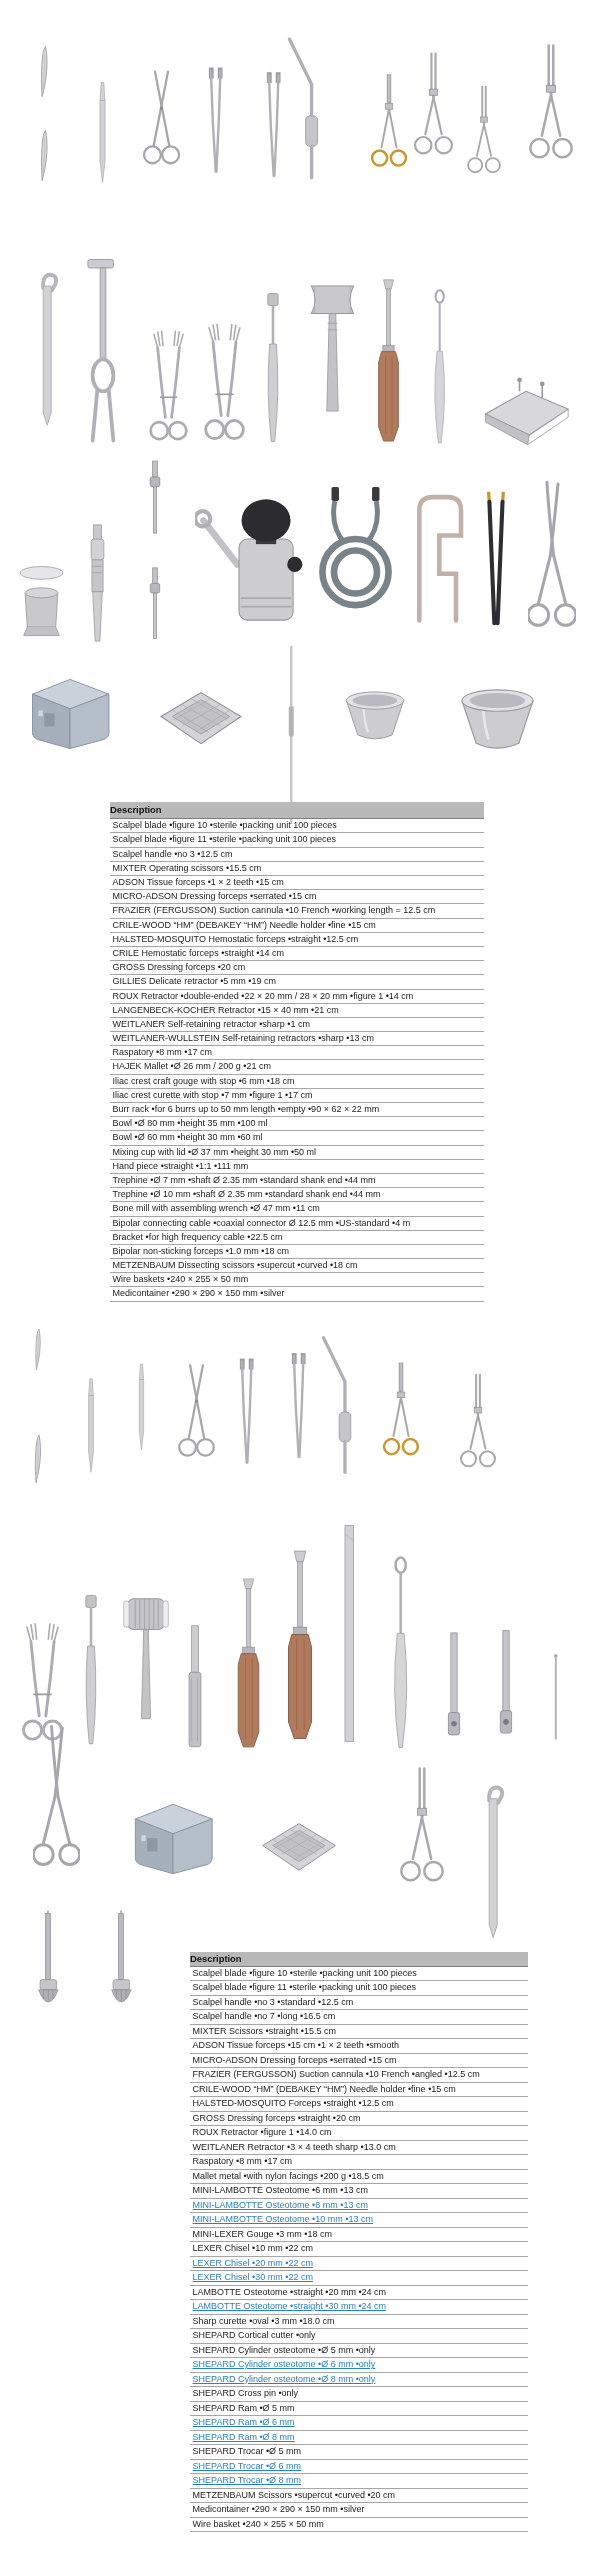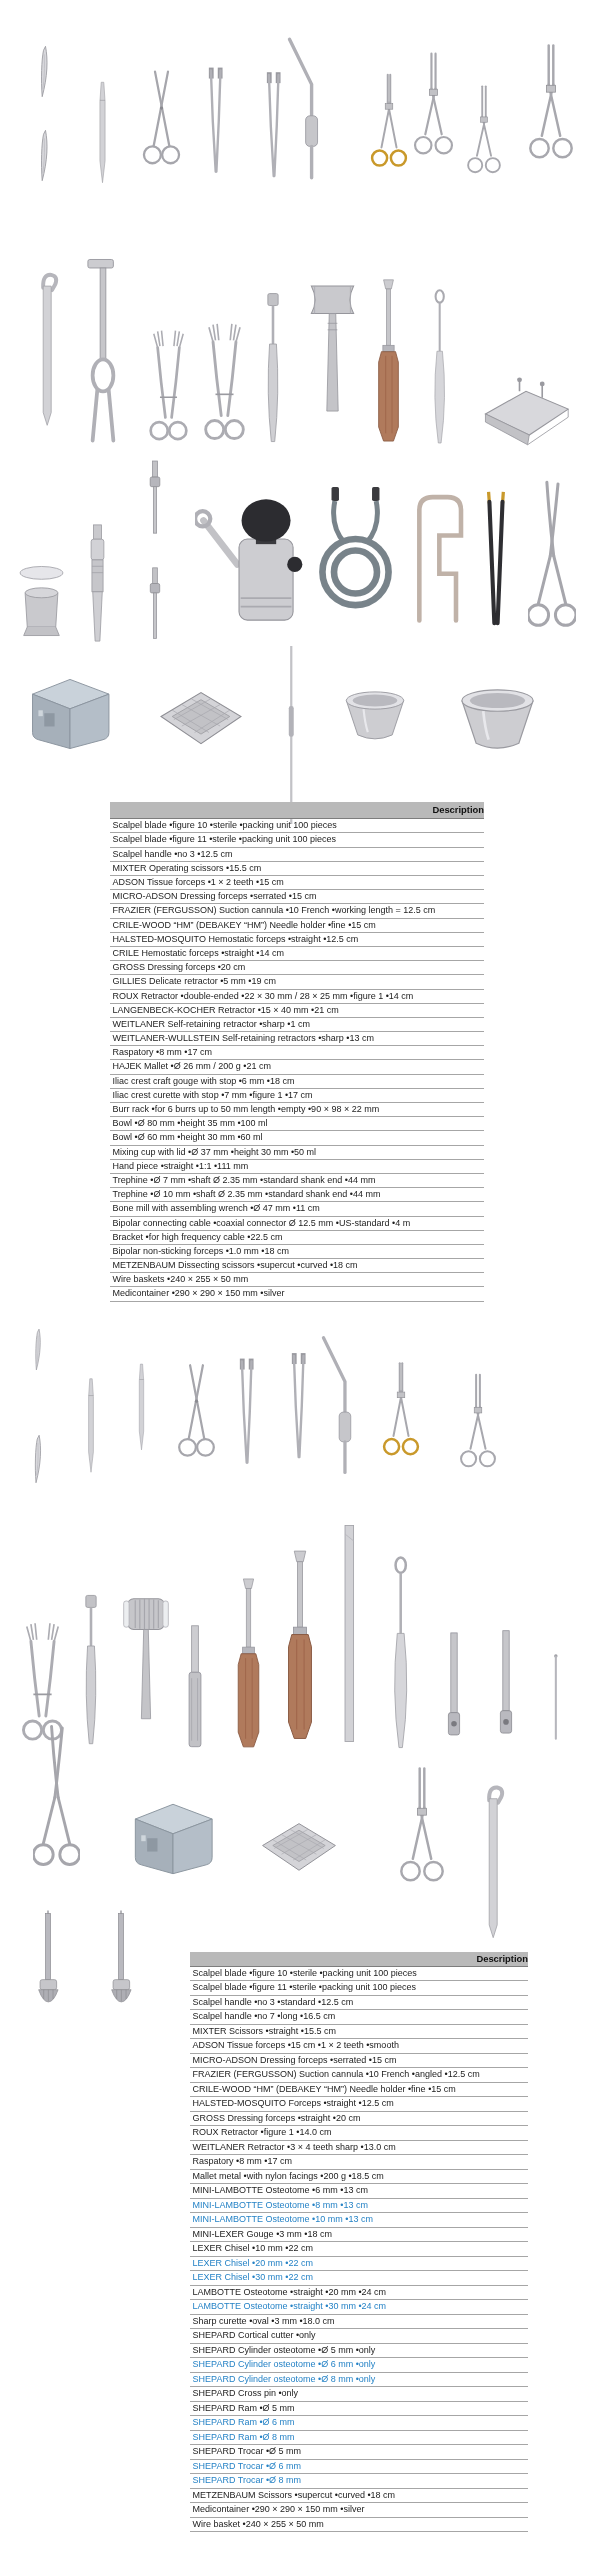--- a/index.html
+++ b/index.html
@@ -1,28 +1,28 @@
 <!DOCTYPE html>
 <html style="font-size:13.7px"><head>
 <meta charset="utf-8">
 <style>
   html,body{margin:0;padding:0;background:#fff;}
   .page{position:relative;width:600px;height:2576px;background:#ffffff;
         font-family:"Liberation Sans",sans-serif;overflow:hidden;}
   .inst{position:absolute;overflow:visible;}
   .tbl{position:absolute;font-size:9px;color:#1c1c1c;}
   .tbl-head{background:#b9b9b9;border-bottom:1.7px solid #7d7d7d;font-weight:bold;
-            text-align:right;color:#111;font-size:9.4px;padding-left:28px;}
+            text-align:left;color:#111;font-size:9.4px;}
   #t1 .tbl-head{height:16.3px;line-height:16.3px;}
   #t2 .tbl-head{height:13.7px;line-height:13.7px;}
   .trow{border-bottom:0.9px solid #a6a6a6;white-space:nowrap;overflow:hidden;
         padding-left:2.6px;}
   #t1 .trow{height:13.2px;line-height:13.2px;}
   #t2 .trow{height:13.5px;line-height:13.5px;}
-  .trow.link{color:#2683c6;}
+  .trow.link{color:#2683c6;text-decoration:underline;}
 </style>
 </head>
 <body>
 
 <div class="page">
 
 <svg width="0" height="0" style="position:absolute" aria-hidden="true">
 <defs>
 <symbol id="sym-blade" viewBox="0 0 20 80">
   <path d="M11 2 C15 22 14 48 6 78 C4 52 5 22 8 8 Z" fill="#d8d8dc" stroke="#9a9aa0" stroke-width="1.3"></path>
@@ -362,29 +362,29 @@
         <div class="trow">Scalpel handle •no 3 •12.5 cm</div>
         <div class="trow">MIXTER Operating scissors •15.5 cm</div>
         <div class="trow">ADSON Tissue forceps •1 × 2 teeth •15 cm</div>
         <div class="trow">MICRO-ADSON Dressing forceps •serrated •15 cm</div>
         <div class="trow">FRAZIER (FERGUSSON) Suction cannula •10 French •working length = 12.5 cm</div>
         <div class="trow">CRILE-WOOD “HM” (DEBAKEY “HM”) Needle holder •fine •15 cm</div>
         <div class="trow">HALSTED-MOSQUITO Hemostatic forceps •straight •12.5 cm</div>
         <div class="trow">CRILE Hemostatic forceps •straight •14 cm</div>
         <div class="trow">GROSS Dressing forceps •20 cm</div>
         <div class="trow">GILLIES Delicate retractor •5 mm •19 cm</div>
-        <div class="trow">ROUX Retractor •double-ended •22 × 30 mm / 28 × 25 mm •figure 1 •14 cm</div>
+        <div class="trow">ROUX Retractor •double-ended •22 × 20 mm / 28 × 20 mm •figure 1 •14 cm</div>
         <div class="trow">LANGENBECK-KOCHER Retractor •15 × 40 mm •21 cm</div>
         <div class="trow">WEITLANER Self-retaining retractor •sharp •1 cm</div>
         <div class="trow">WEITLANER-WULLSTEIN Self-retaining retractors •sharp •13 cm</div>
         <div class="trow">Raspatory •8 mm •17 cm</div>
         <div class="trow">HAJEK Mallet •Ø 26 mm / 200 g •21 cm</div>
         <div class="trow">Iliac crest craft gouge with stop •6 mm •18 cm</div>
         <div class="trow">Iliac crest curette with stop •7 mm •figure 1 •17 cm</div>
-        <div class="trow">Burr rack •for 6 burrs up to 50 mm length •empty •90 × 98 × 22 mm</div>
+        <div class="trow">Burr rack •for 6 burrs up to 50 mm length •empty •90 × 62 × 22 mm</div>
         <div class="trow">Bowl •Ø 80 mm •height 35 mm •100 ml</div>
         <div class="trow">Bowl •Ø 60 mm •height 30 mm •60 ml</div>
         <div class="trow">Mixing cup with lid •Ø 37 mm •height 30 mm •50 ml</div>
         <div class="trow">Hand piece •straight •1:1 •111 mm</div>
         <div class="trow">Trephine •Ø 7 mm •shaft Ø 2.35 mm •standard shank end •44 mm</div>
         <div class="trow">Trephine •Ø 10 mm •shaft Ø 2.35 mm •standard shank end •44 mm</div>
         <div class="trow">Bone mill with assembling wrench •Ø 47 mm •11 cm</div>
         <div class="trow">Bipolar connecting cable •coaxial connector Ø 12.5 mm •US-standard •4 m</div>
         <div class="trow">Bracket •for high frequency cable •22.5 cm</div>
         <div class="trow">Bipolar non-sticking forceps •1.0 mm •18 cm</div>
@@ -514,20 +514,20 @@
         <div class="trow">SHEPARD Cylinder osteotome •Ø 5 mm •only</div>
         <div class="trow link">SHEPARD Cylinder osteotome •Ø 6 mm •only</div>
         <div class="trow link">SHEPARD Cylinder osteotome •Ø 8 mm •only</div>
         <div class="trow">SHEPARD Cross pin •only</div>
         <div class="trow">SHEPARD Ram •Ø 5 mm</div>
         <div class="trow link">SHEPARD Ram •Ø 6 mm</div>
         <div class="trow link">SHEPARD Ram •Ø 8 mm</div>
         <div class="trow">SHEPARD Trocar •Ø 5 mm</div>
         <div class="trow link">SHEPARD Trocar •Ø 6 mm</div>
         <div class="trow link">SHEPARD Trocar •Ø 8 mm</div>
-        <div class="trow">METZENBAUM Scissors •supercut •curved •18 cm</div>
+        <div class="trow">METZENBAUM Scissors •supercut •curved •20 cm</div>
         <div class="trow">Medicontainer •290 × 290 × 150 mm •silver</div>
         <div class="trow">Wire basket •240 × 255 × 50 mm</div>
       </div>
 </div>
 
 </div>
 
 
 </body></html>

